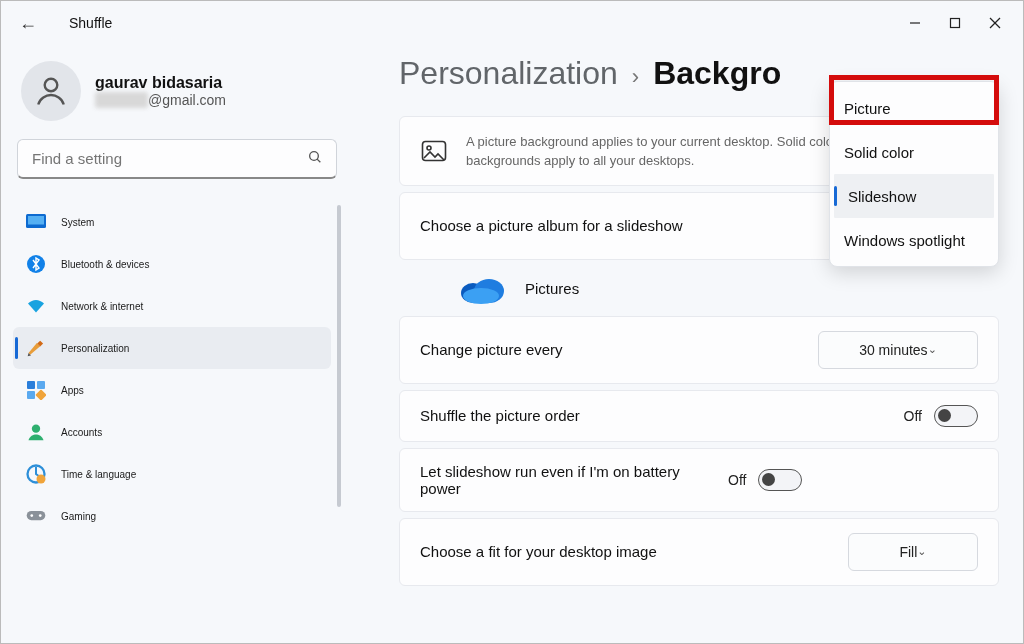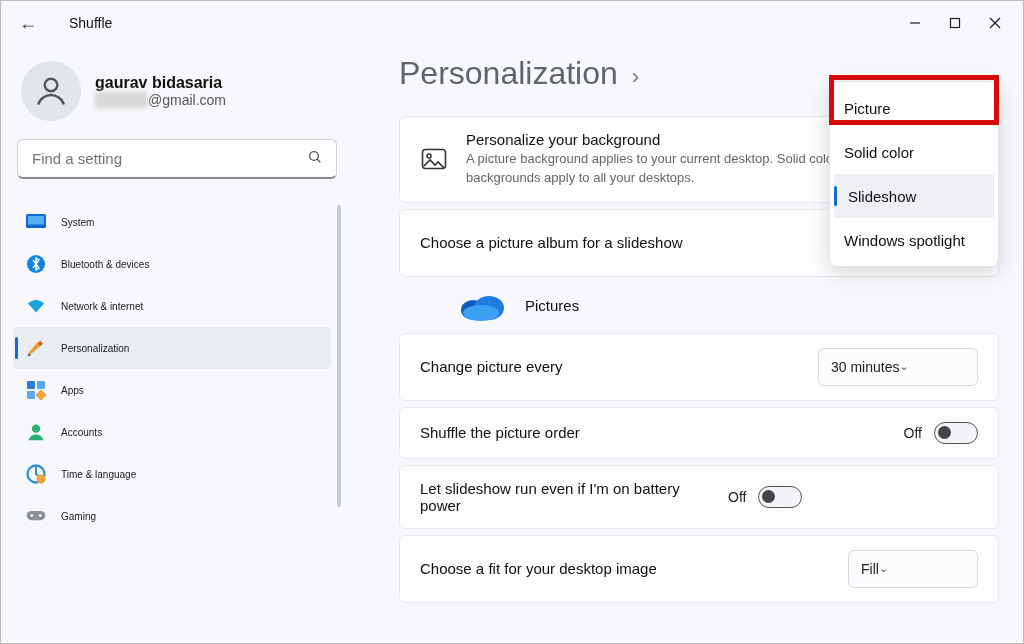--- a/index.html
+++ b/index.html
@@ -38,21 +38,21 @@
   .breadcrumb .parent { color: #616569; }
   .breadcrumb .sep { color: #777; font-size: 22px; }
   .breadcrumb .current { font-weight: 600; color: #111; }
 
   .card { background: #fdfdfe; border: 1px solid #e7e9ee; border-radius: 6px; margin-bottom: 6px; padding: 14px 20px; display: flex; align-items: center; gap: 18px; }
   .card .cicon { width: 28px; height: 28px; display: flex; align-items: center; justify-content: center; flex-shrink: 0; }
   .card .ctext { flex: 1; }
   .card .ctitle { font-size: 15px; color: #111; }
   .card .cdesc { font-size: 13px; color: #666; line-height: 1.45; margin-top: 2px; }
 
-  .select-btn { min-width: 160px; height: 38px; border: 1px solid #d6d9df; background: #fbfcfd; border-radius: 6px; display: flex; align-items: center; padding: 0 12px; justify-content: flex-start; font-size: 14px; color: #222; }
+  .select-btn { min-width: 160px; height: 38px; border: 1px solid #d6d9df; background: #fbfcfd; border-radius: 6px; display: flex; align-items: center; padding: 0 12px; justify-content: center; font-size: 14px; color: #222; }
   .btn { min-width: 130px; height: 38px; border: 1px solid #d6d9df; background: #fbfcfd; border-radius: 6px; display: flex; align-items: center; justify-content: center; font-size: 14px; color: #222; }
 
   .toggle { display: flex; align-items: center; gap: 12px; font-size: 14px; color: #222; }
   .switch { width: 44px; height: 22px; border-radius: 12px; border: 1.5px solid #555; background: #f3f4f7; position: relative; }
   .switch::after { content: ""; position: absolute; left: 3px; top: 3px; width: 13px; height: 13px; border-radius: 50%; background: #444; }
 
   .album { display: flex; align-items: center; gap: 20px; padding: 8px 20px 12px 60px; }
   .cloud { width: 46px; height: 30px; position: relative; }
   .album span { font-size: 15px; color: #111; }
 
@@ -196,32 +196,32 @@
         </div>
       </div>
       <div class="nav-scroll"></div>
     </div>
   </div>
 
   <div class="main">
     <div class="breadcrumb">
       <span class="parent">Personalization</span>
       <span class="sep">›</span>
+      <span class="current">Backgro</span>
     </div>
 
     <div class="card">
       <div class="cicon">
         <svg width="26" height="22" viewBox="0 0 26 22" fill="none" stroke="#333" stroke-width="1.6">
             <rect x="1.5" y="1.5" width="23" height="19" rx="3"></rect>
             <circle cx="8" cy="8" r="2"></circle>
             <path d="M3 18l6-6 5 5 3-3 6 6"></path>
           </svg>
       </div>
       <div class="ctext">
-        <div class="ctitle">Personalize your background</div>
         <div class="cdesc">A picture background applies to your current desktop. Solid color or slideshow backgrounds apply to all your desktops.</div>
       </div>
     </div>
 
     <div class="card">
       <div class="ctext">
         <div class="ctitle">Choose a picture album for a slideshow</div>
       </div>
       <div class="btn">Browse</div>
     </div>

